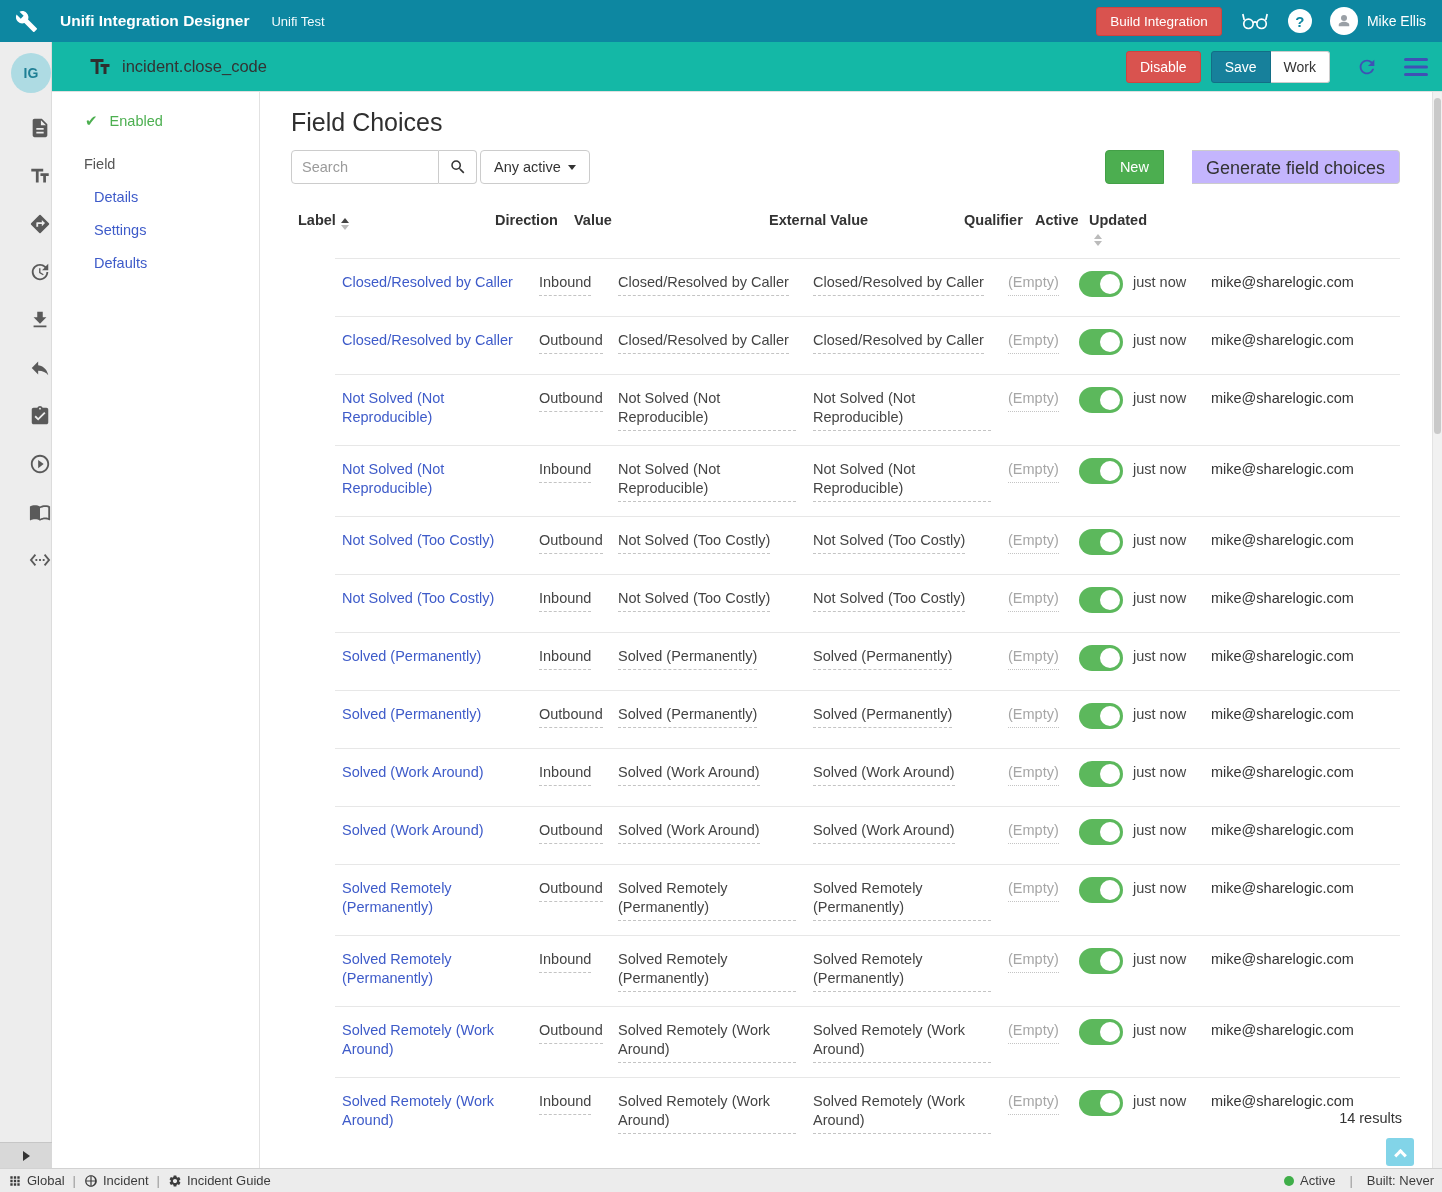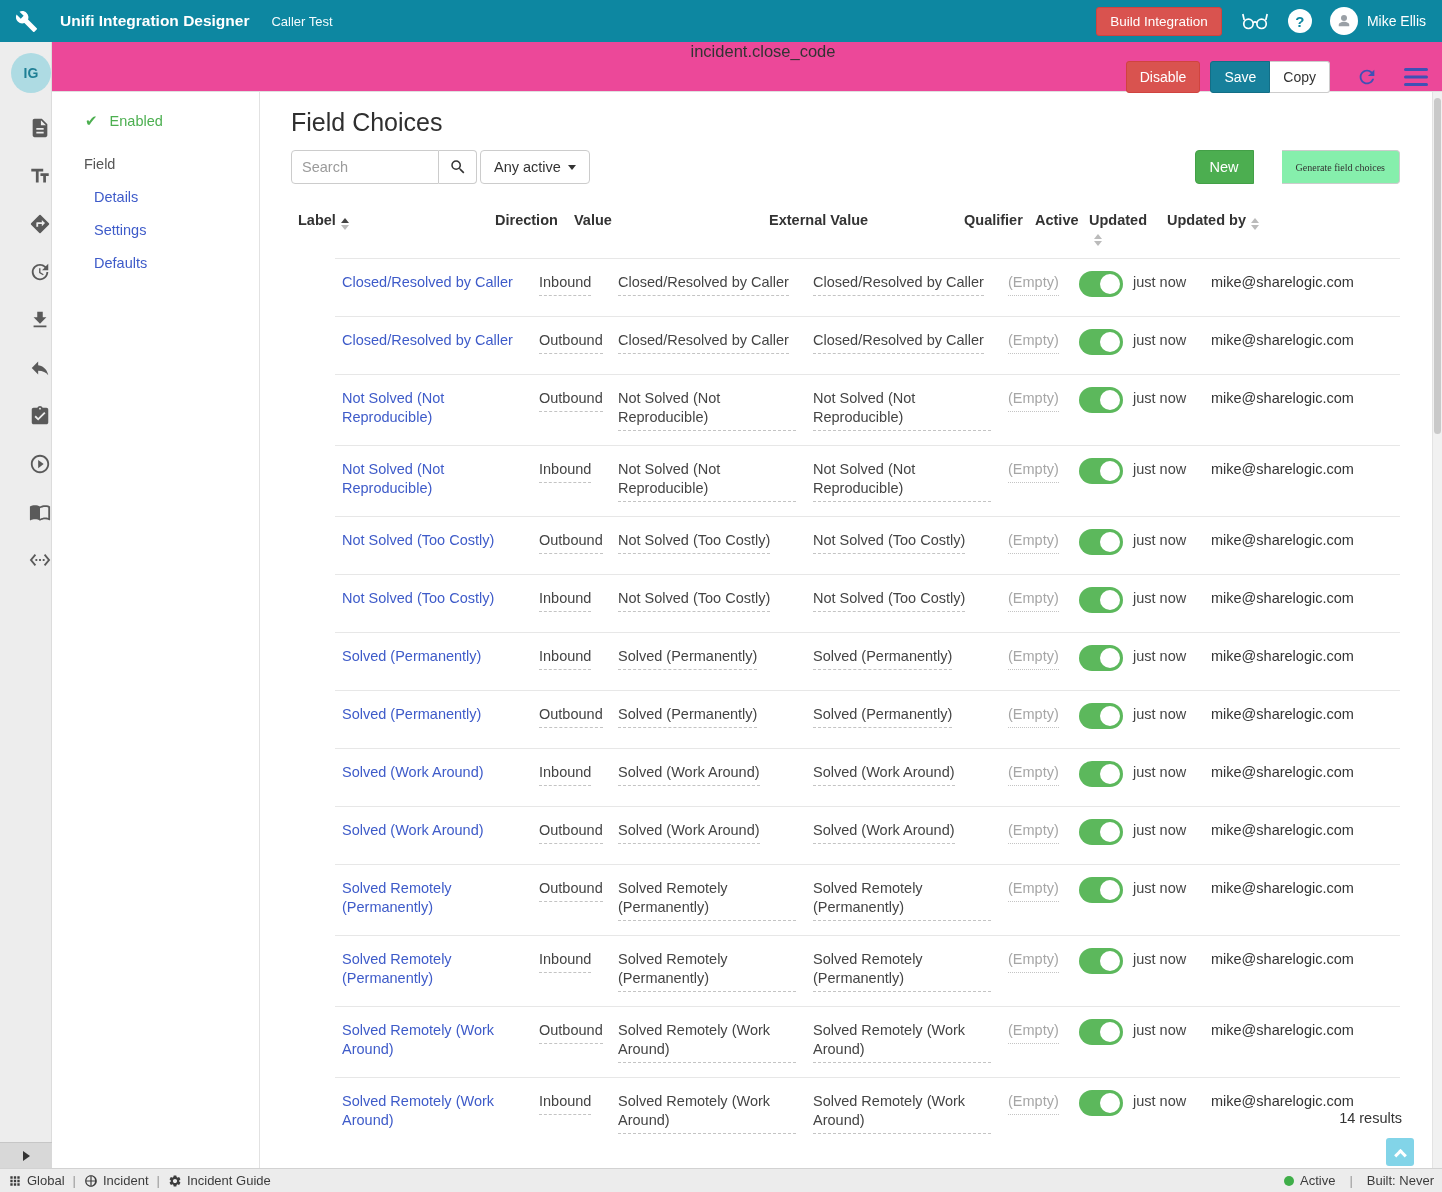--- a/index.html
+++ b/index.html
@@ -12,21 +12,21 @@
   .nav-title { color:#fff; font-size:15.5px; font-weight:700; margin-left:8px; }
   .nav-sub { color:#f2fbfd; font-size:13px; margin-left:22px; }
   .nav-right { margin-left:auto; display:flex; align-items:center; gap:18px; padding-right:16px; }
   .btn-build { background:#d9534f; color:#fff; border:1px solid #d0433f; border-radius:3px; font-size:13.5px; padding:6px 13px; cursor:pointer; font-family:inherit;margin-left:48px; }
   .nav-icon { display:flex; align-items:center; justify-content:center; }
   .help-circle { width:24px; height:24px; border-radius:50%; background:#fff; color:#0d87a1; font-weight:700; font-size:15px; display:flex; align-items:center; justify-content:center; }
   .nav-user { display:flex; align-items:center; gap:9px; color:#fff; font-size:14px; }
   .user-avatar { width:28px; height:28px; border-radius:50%; background:#fff; display:flex; align-items:center; justify-content:center; }
 
   
-  .rec-header { position:absolute; left:52px; top:42px; right:0; height:50px; background:#ec4899; border-bottom:1px solid #e0e0e0; display:flex; align-items:center; padding:0 14px 0 36px; z-index:20;flex-direction:column; }
+  .rec-header { position:absolute; left:52px; top:42px; right:0; height:50px; background:#14b8a6; border-bottom:1px solid #e0e0e0; display:flex; align-items:center; padding:0 14px 0 36px; z-index:20; }
   .rec-title { font-size:16.5px; color:#333; margin-left:10px; }
   .rec-actions { margin-left:auto; display:flex; align-items:center; }
   .btn { font-family:inherit; font-size:14px; padding:7px 13px; border-radius:3px; cursor:pointer; border:1px solid transparent; }
   .btn-disable { background:#d9534f; border-color:#d0433f; color:#fff; margin-right:10px; }
   .btn-save { background:#17809b; border-color:#136e86; color:#fff; border-radius:3px 0 0 3px; }
   .btn-copy { background:#fff; border-color:#ccc; color:#333; border-radius:0 3px 3px 0; border-left:none; }
   .hdr-tool { margin-left:26px; cursor:pointer; display:flex; align-items:center; }
 
   
   .rail { position:absolute; left:0; top:42px; width:52px; bottom:24px; background:#ededed; border-right:1px solid #dcdcdc; z-index:25; display:flex; flex-direction:column; align-items:flex-end; }
@@ -51,21 +51,21 @@
   .main-inner { padding:16px 32px 0 31px; }
   .page-title { font-size:25px; font-weight:400; color:#2f2f2f; }
   .controls { display:flex; align-items:center; margin-top:13px; }
   .search-input { width:148px; height:34px; border:1px solid #ccc; border-radius:4px 0 0 4px; padding:0 10px; font-family:inherit; font-size:14.5px; color:#333; outline:none; }
   .search-input::placeholder { color:#9b9b9b; }
   .search-btn { width:38px; height:34px; background:#fff; border:1px solid #ccc; border-left:none; border-radius:0 4px 4px 0; cursor:pointer; display:flex; align-items:center; justify-content:center; }
   .filter-btn { margin-left:3px; height:34px; background:#fff; border:1px solid #ccc; border-radius:4px; padding:0 13px; font-family:inherit; font-size:14.5px; color:#333; cursor:pointer; display:flex; align-items:center; gap:7px; }
   .caret-down { width:0; height:0; border-left:4px solid transparent; border-right:4px solid transparent; border-top:5px solid #333; }
   .right-btns { margin-left:auto; display:flex;gap:28px; }
   .btn-new { background:#4cae50; border:1px solid #43a047; color:#fff; border-radius:4px 0 0 4px; font-size:14.5px; padding:7px 14px; cursor:pointer; font-family:inherit; height:34px; }
-  .btn-generate { background:#86efac; border:1px solid #ccc; border-left:none; color:#333; border-radius:0 4px 4px 0; font-size:10px; padding:7px 14px; cursor:pointer; font-family:Liberation Serif, serif; height:34px; }
+  .btn-generate { background:#c4b5fd; border:1px solid #ccc; border-left:none; color:#333; border-radius:0 4px 4px 0; font-size:18px; padding:7px 14px; cursor:pointer; font-family:Liberation Sans, sans-serif; height:34px; }
 
   
   .table { margin-top:22px; width:1109px; }
   .thead { display:flex; font-weight:700; color:#333; font-size:14.5px; padding:6px 0 12px 0; }
   .trow { display:flex; border-top:1px solid #e7e7e7; padding:14px 0; line-height:19px;margin-left:44px; }
   .c { padding-right:12px; }
   .c-label { width:204px; padding-left:7px; }
   .c-dir { width:79px; }
   .c-val { width:195px; }
   .c-ext { width:195px; }
@@ -103,21 +103,21 @@
 </head>
 <body>
 
 <div class="navbar">
   <div class="nav-logo">
     <svg width="23" height="23" viewBox="0 0 24 24" fill="#fff">
         <path d="M22.7 19l-9.1-9.1c.9-2.3.4-5-1.5-6.9-2-2-5-2.4-7.4-1.3L9 6 6 9 1.6 4.7C.4 7.1.9 10.1 2.9 12.1c1.9 1.9 4.6 2.4 6.9 1.5l9.1 9.1c.4.4 1 .4 1.4 0l2.3-2.3c.5-.4.5-1.1.1-1.4z"></path>
       </svg>
   </div>
   <div class="nav-title">Unifi Integration Designer</div>
-  <div class="nav-sub">Caller Test</div>
+  <div class="nav-sub">Unifi Test</div>
   <div class="nav-right">
     <button class="btn-build">Build Integration</button>
     <span class="nav-icon">
       <svg width="30" height="22" viewBox="0 0 32 22" fill="none" stroke="#fff" stroke-width="1.8">
         <circle cx="9" cy="14" r="5"></circle>
           <circle cx="23" cy="14" r="5"></circle>
         <path d="M14 13 q2 -2 4 0"></path>
           <path d="M4.5 10 L3 3.5"></path>
           <path d="M27.5 10 L29 3.5"></path>
       </svg>
@@ -136,21 +136,21 @@
 </div>
 
 <div class="rec-header">
   <svg width="24" height="24" viewBox="0 0 24 24" fill="#2f2f2f">
       <path d="M2.5 4v3h5v12h3V7h5V4h-13zm19 5h-9v3h3v7h3v-7h3V9z"></path>
     </svg>
   <span class="rec-title">incident.close_code</span>
   <div class="rec-actions">
     <button class="btn btn-disable">Disable</button>
     <button class="btn btn-save">Save</button>
-    <button class="btn btn-copy">Copy</button>
+    <button class="btn btn-copy">Work</button>
     <span class="hdr-tool">
       <svg width="22" height="22" viewBox="0 0 24 24" fill="#3f51b5">
           <path d="M17.65 6.35A7.958 7.958 0 0 0 12 4c-4.42 0-7.99 3.58-8 8s3.57 8 7.99 8c3.73 0 6.84-2.55 7.73-6h-2.08A5.99 5.99 0 0 1 12 18c-3.31 0-6-2.69-6-6s2.69-6 6-6c1.66 0 3.14.69 4.22 1.78L13 11h7V4l-2.35 2.35z"></path>
         </svg>
     </span>
     <span class="hdr-tool">
       <svg width="24" height="18" viewBox="0 0 24 18">
           <g fill="#3f51b5">
             <rect x="0" y="0" width="24" height="3" rx="1.5"></rect>
             <rect x="0" y="7.5" width="24" height="3" rx="1.5"></rect>
@@ -240,24 +240,20 @@
             </span></div>
         <div class="c c-dir"><span>Direction</span></div>
         <div class="c c-val"><span>Value</span></div>
         <div class="c c-ext"><span>External Value</span></div>
         <div class="c c-qual"><span>Qualifier</span></div>
         <div class="c c-active"><span>Active</span></div>
         <div class="c c-upd"><span>Updated</span><span class="sort">
               <i class="up"></i>
               <i class="down"></i>
             </span></div>
-        <div class="c c-updby"><span>Updated by</span><span class="sort">
-              <i class="up"></i>
-              <i class="down"></i>
-            </span></div>
       </div>
       <div id="table-body">
   <div class="trow">
     <div class="c c-label"><a class="link">Closed/Resolved by Caller</a></div>
     <div class="c c-dir"><span class="editable">Inbound</span></div>
     <div class="c c-val"><span class="editable">Closed/Resolved by Caller</span></div>
     <div class="c c-ext"><span class="editable">Closed/Resolved by Caller</span></div>
     <div class="c c-qual"><span class="editable empty">(Empty)</span></div>
     <div class="c c-active"><span class="toggle"><span class="knob"></span></span></div>
     <div class="c c-upd"><span>just now</span></div>

